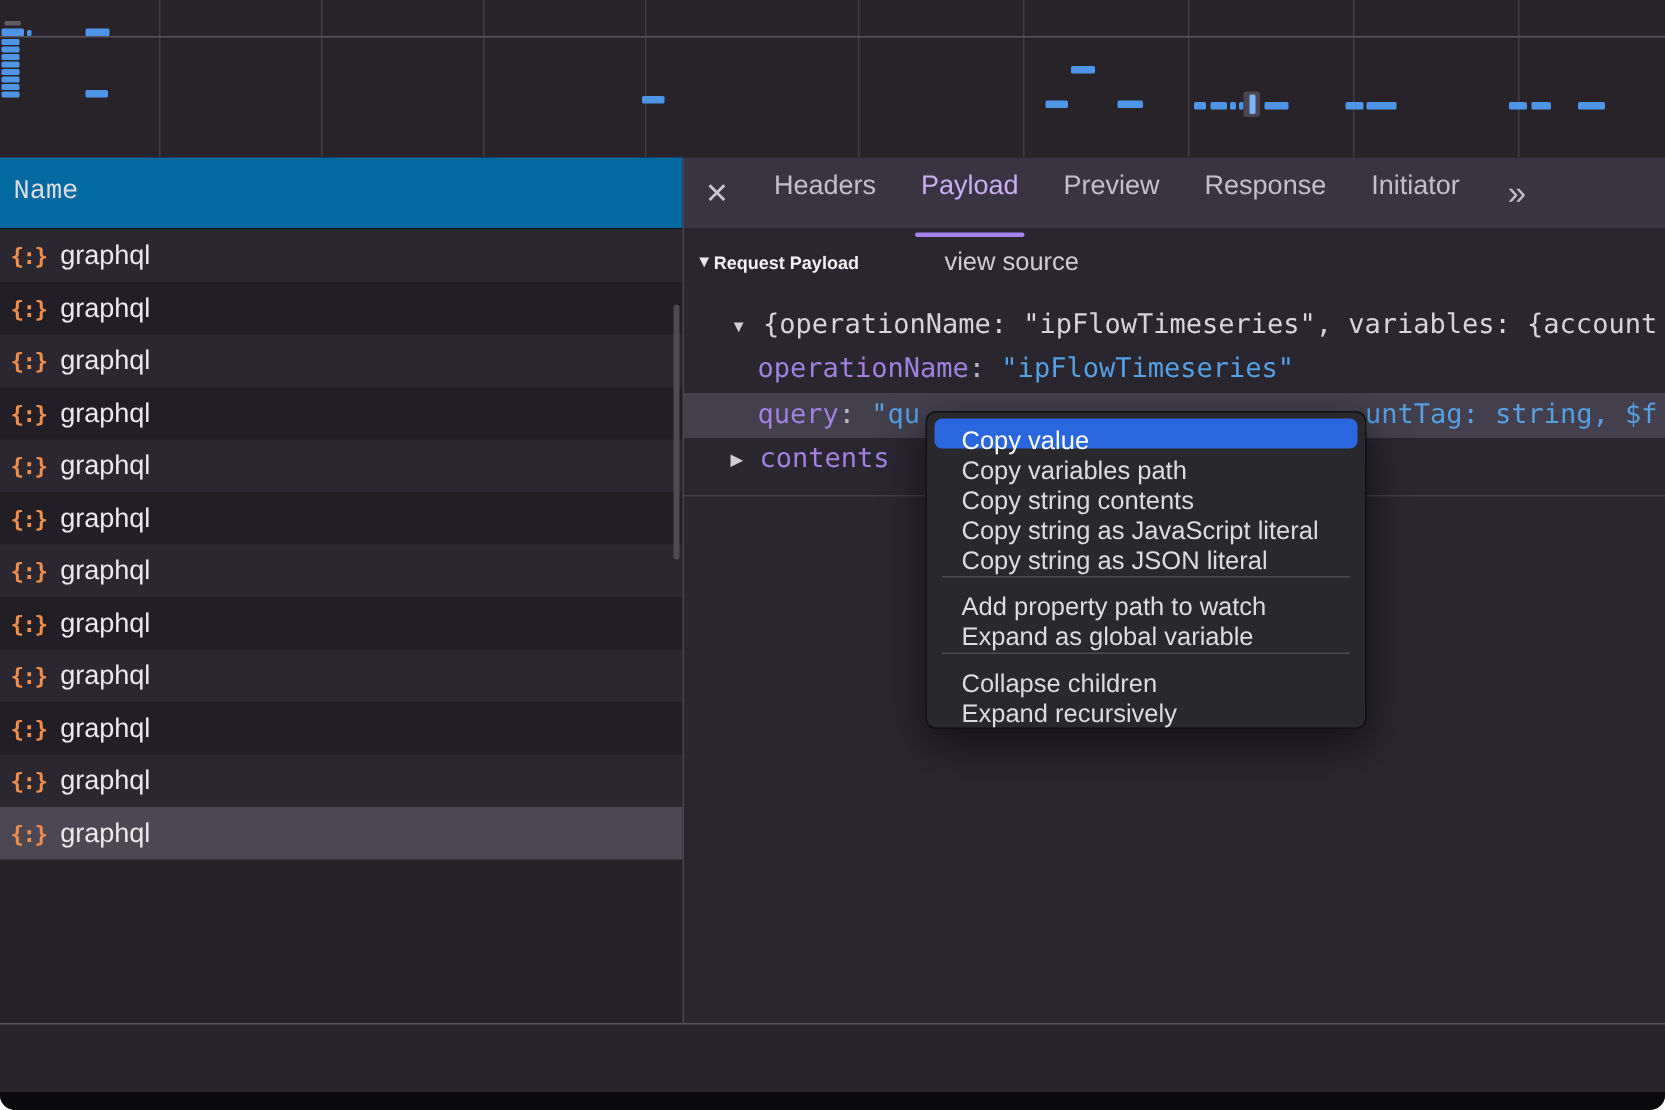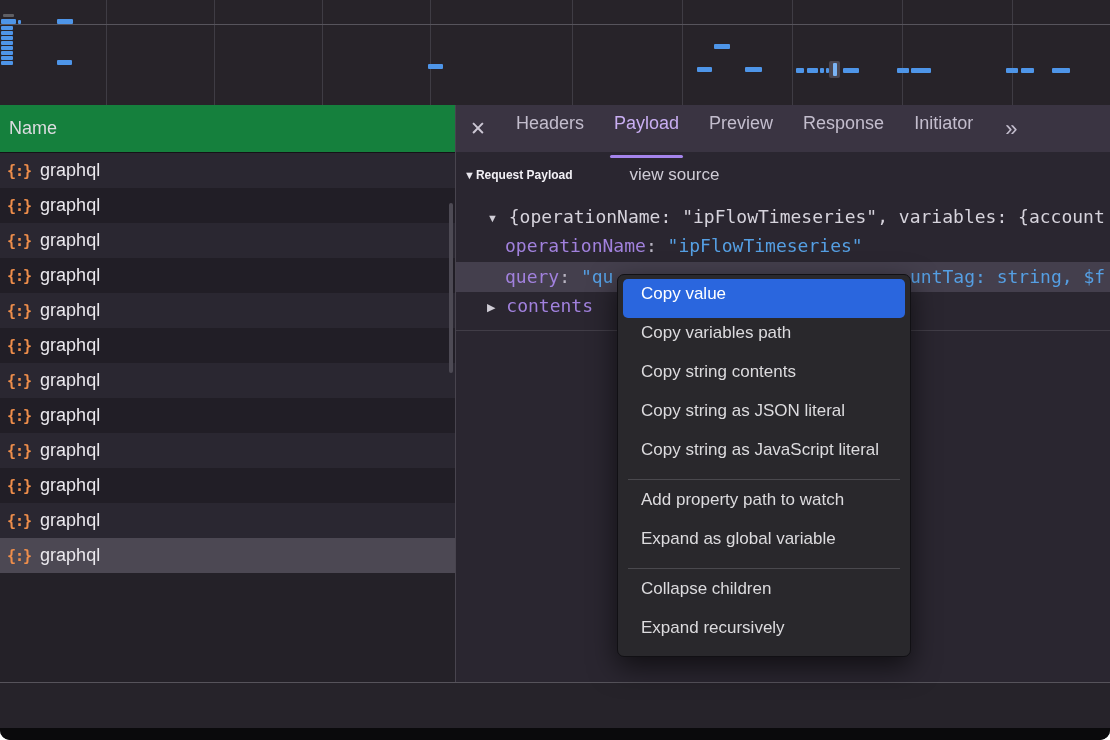--- a/index.html
+++ b/index.html
@@ -18,22 +18,22 @@
   .overview{position:absolute;left:0;top:0;width:1110px;height:105px;
             background:var(--overview-bg);border-bottom:1px solid #121115;}
   .overview .vline{position:absolute;top:0;bottom:0;width:1px;background:var(--gridline);}
   .overview .hline{position:absolute;left:0;right:0;height:1px;background:var(--midline);}
   .overview .wbar{position:absolute;border-radius:1px;background:var(--bar-blue);}
   .overview .wbar.gray{background:var(--bar-gray);}
   .overview .tickbox{position:absolute;background:#4a4651;border-radius:2px;}
   .overview .tickbar{position:absolute;background:var(--tick-blue);border-radius:1px;}
   
   .name-panel{position:absolute;left:0;top:105px;width:455px;height:577px;background:#242128;}
-  .name-header{height:47px;line-height:47px;padding-left:9px;background:#15803d;
-               border-bottom:1px solid #141217;color:#dcdce0;font-size:18px;}
+  .name-header{height:47px;line-height:47px;padding-left:9px;background:#0369a1;
+               border-bottom:1px solid #141217;color:#dcdce0;font-size:18px;font-family:Liberation Mono, monospace;}
   .rows{position:relative;}
   .row{height:35px;display:flex;align-items:center;gap:9px;padding-left:7px;
        color:#ebe9ee;font-size:18px;}
   .row:nth-child(odd){background:var(--row-odd);}
   .row:nth-child(even){background:var(--row-even);}
   .row.selected{background:var(--row-selected);}
   .row .jicon{font-family:"DejaVu Sans Mono",monospace;font-weight:bold;font-size:15px;
               color:var(--icon-orange);letter-spacing:-1px;}
   .scroll-thumb{position:absolute;right:2px;top:98px;width:4px;height:170px;
                 background:#4d4a54;border-radius:2px;}
@@ -67,21 +67,21 @@
   .frag{position:absolute;left:454px;}
   .section-rule{position:absolute;left:0;right:0;top:225px;height:1px;background:#413d47;}
   
   .footer{position:absolute;left:0;top:682px;width:1110px;height:46px;
           background:#26232a;border-top:1px solid #56535b;}
   .bottom-bar{position:absolute;left:0;top:728px;width:1110px;height:12px;background:#0a0a0c;}
   
   .context-menu{position:absolute;left:617px;top:274px;width:292px;background:var(--menu-bg);
           border:1px solid #111014;border-radius:7px;padding:4px 0;
           box-shadow:0 10px 28px rgba(0,0,0,.6);color:#dcdbde;font-size:17px;z-index:10;}
-  .menu-item{height:39px;line-height:29px;padding:0 23px;white-space:nowrap;}
+  .menu-item{height:20px;line-height:29px;padding:0 23px;white-space:nowrap;}
   .menu-item.selected{margin:0 5px;padding:0 18px;border-radius:5px;
           background:var(--menu-selection);color:#ffffff;}
   .menu-sep{height:1px;background:#4a494e;margin:5px 10px;}
 </style>
 </head>
 <body>
 
 <div class="app">
 
   <div class="overview">
@@ -221,22 +221,22 @@
     <div class="section-rule"></div>
   </div>
 
   <div class="footer"></div>
   <div class="bottom-bar"></div>
 
   <div class="context-menu">
     <div class="menu-item selected">Copy value</div>
     <div class="menu-item">Copy variables path</div>
     <div class="menu-item">Copy string contents</div>
+    <div class="menu-item">Copy string as JavaScript literal</div>
     <div class="menu-item">Copy string as JSON literal</div>
-    <div class="menu-item">Copy string as JavaScript literal</div>
     <div class="menu-sep"></div>
     <div class="menu-item">Add property path to watch</div>
     <div class="menu-item">Expand as global variable</div>
     <div class="menu-sep"></div>
     <div class="menu-item">Collapse children</div>
     <div class="menu-item">Expand recursively</div>
   </div>
 
 </div>
 

